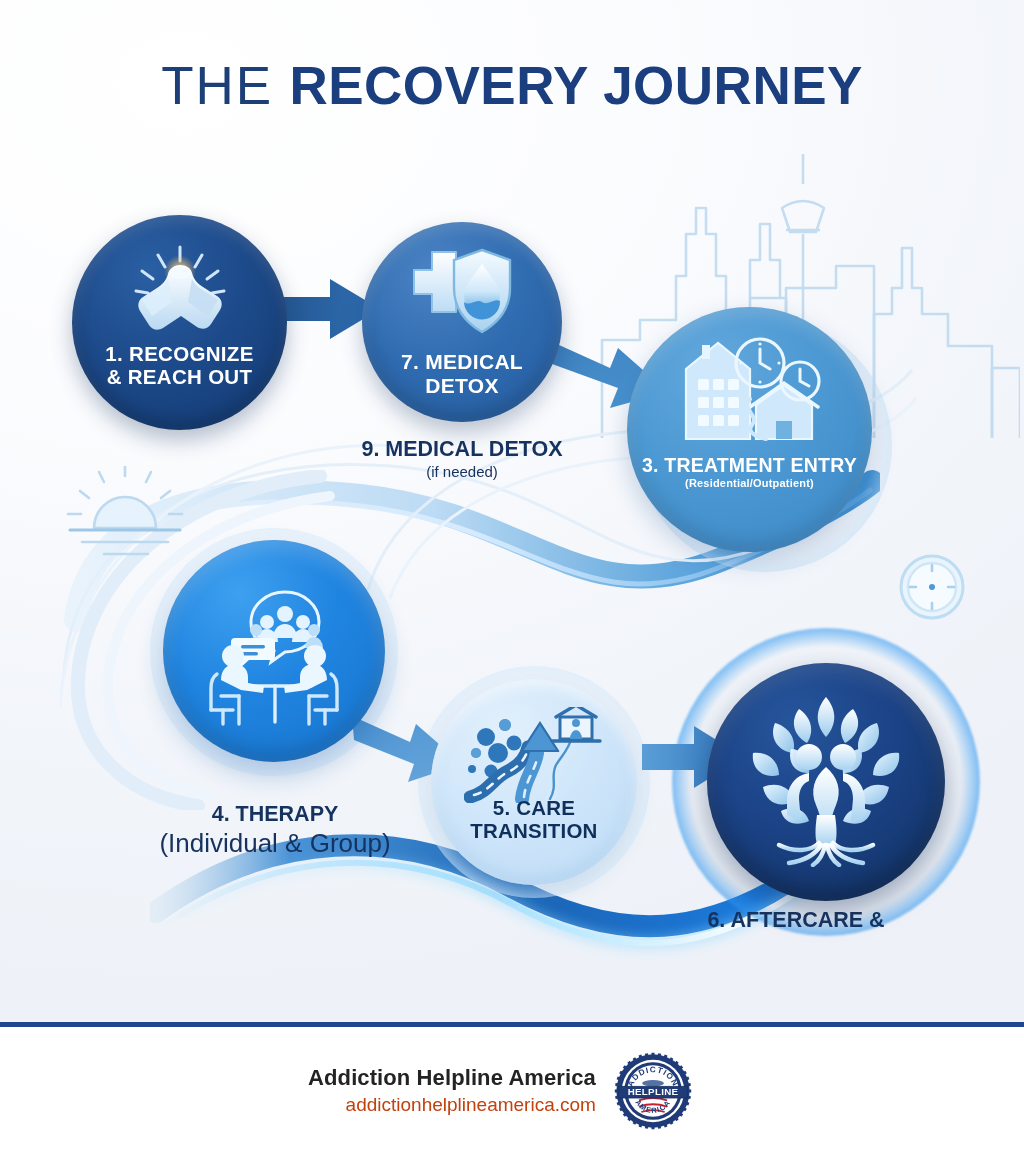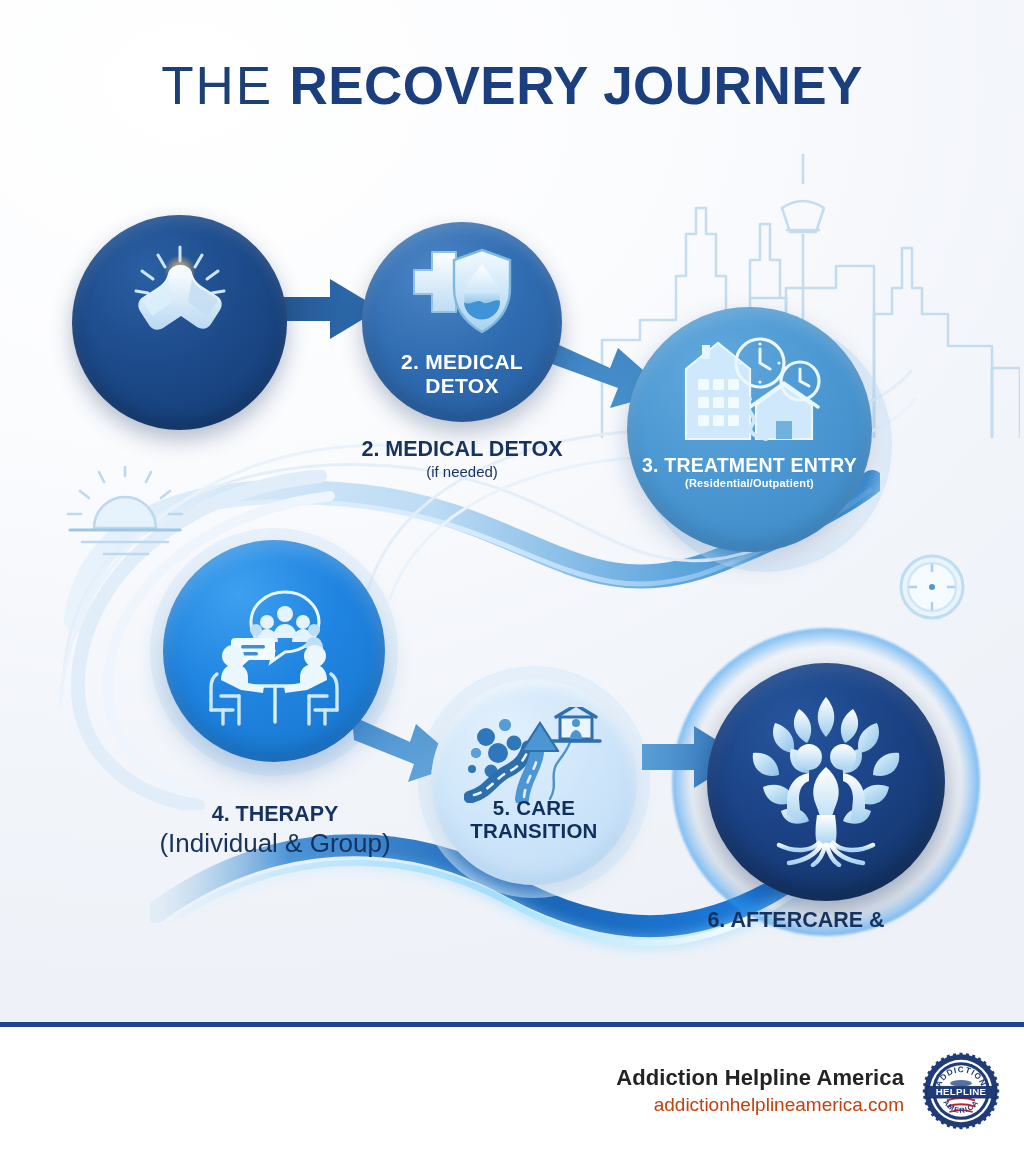--- a/index.html
+++ b/index.html
@@ -70,21 +70,21 @@
   
   .olabel{
     position:absolute;text-align:center;color:#16325e;line-height:1.2;
   }
   .olabel .t1{display:block;font-weight:700;}
   .olabel .t2{display:block;font-weight:400;}
 
   
   #footer{
     position:absolute;left:0;top:1027px;width:1024px;height:127px;background:#ffffff;
-    display:flex;align-items:center;justify-content:flex-end;border-radius:14px;
+    display:flex;align-items:center;justify-content:center;border-radius:14px;
   }
   #brandtext{text-align:right;margin-right:18px;}
   #brandname{font-size:22px;font-weight:700;color:#232323;letter-spacing:.1px;}
   #brandurl{font-size:19px;font-weight:400;color:#c2410c;margin-top:3px;}
   #badge{margin-right:24px;width:78px;height:78px;position:relative;}
 </style>
 </head>
 <body>
 
 <div id="stage">
@@ -256,20 +256,24 @@
             <path d="M90 28 L79 36"></path>
           <path d="M8 48 L20 50"></path>
             <path d="M96 48 L84 50"></path>
         </g>
         <circle cx="52" cy="28" r="16" fill="url(#spark)"></circle>
         <path d="M52 22 c-6 0 -11 4 -12 9 c-2 7 -6 11 -11 14 l-14 9 c-5 3 -6 9 -3 14 l9 14 c3 5 9 6 14 3 l18 -12 l16 11 c5 3 11 2 14 -3 l9 -14 c3 -5 2 -11 -3 -14 l-14 -9 c-5 -3 -9 -7 -11 -14 c-1 -5 -6 -8 -12 -8 z" fill="url(#hsG)"></path>
         <path d="M40 36 c-3 6 -8 10 -14 13 l-12 8 l10 16 l20 -14 z" fill="#dceefb" opacity=".85"></path>
         <path d="M64 36 c3 6 8 10 14 13 l12 8 l-10 16 l-20 -14 z" fill="#c5def3" opacity=".9"></path>
         <ellipse cx="52" cy="30" rx="11" ry="6" fill="#f4fbff"></ellipse>
       </svg>
+      <div class="cap" style="top:128px;font-size:20.5px;color:#ffffff;letter-spacing:.3px;">
+        <span class="l1">1. RECOGNIZE</span>
+        <span class="l2">&amp; REACH OUT</span>
+      </div>
     </div>
 
     <div class="node n2" style="left:362px;top:222px;width:200px;height:200px;">
       <svg class="glyph" style="top:26px;" width="104" height="92" viewBox="0 0 104 92" fill="none">
         <defs>
           <linearGradient id="crG" x1="0" y1="0" x2="0" y2="1">
             <stop offset="0" stop-color="#ffffff"></stop>
               <stop offset="1" stop-color="#bcdcf5"></stop>
           </linearGradient>
           <linearGradient id="shG" x1="0" y1="0" x2="0" y2="1">
@@ -281,27 +285,27 @@
               <stop offset=".55" stop-color="#cfe8fa"></stop>
             <stop offset="1" stop-color="#5ea8de"></stop>
           </linearGradient>
         </defs>
         <path d="M22 4 h24 v18 h18 v24 h-18 v18 h-24 v-18 h-18 v-24 h18 z" fill="url(#crG)" stroke="#8fc2e6" stroke-width="2" stroke-linejoin="round"></path>
         <path d="M72 2 l28 10 v28 c0 22 -14 36 -28 44 c-14 -8 -28 -22 -28 -44 V12 z" fill="url(#shG)" stroke="#7fb9e2" stroke-width="2.4"></path>
         <path d="M72 16 c10 14 18 22 18 32 a18 18 0 0 1 -36 0 c0 -10 8 -18 18 -32 z" fill="url(#drG)"></path>
         <path d="M54 54 c6 5 12 -4 18 0 c6 4 12 -4 18 -1 a18 18 0 0 1 -36 1 z" fill="#3f93d6"></path>
       </svg>
       <div class="cap" style="top:128px;font-size:21px;color:#ffffff;letter-spacing:.3px;">
-        <span class="l1">2. MEDICAL</span>
+        <span class="l1">7. MEDICAL</span>
         <span class="l2">DETOX</span>
       </div>
     </div>
 
     <div class="olabel" style="left:302px;top:437px;width:320px;">
-      <span class="t1" style="font-size:21.5px;">2. MEDICAL DETOX</span>
+      <span class="t1" style="font-size:21.5px;">9. MEDICAL DETOX</span>
       <span class="t2" style="font-size:15px;">(if needed)</span>
     </div>
 
     <div class="node n3" style="left:627px;top:307px;width:245px;height:245px;">
       <svg class="glyph" style="top:28px;" width="152" height="110" viewBox="0 0 152 110" fill="none">
         <g fill="#dcf0ff" stroke="#eaf7ff" stroke-width="2.2">
           <path d="M12 104 V34 L44 8 L76 34 V104 Z" fill="#cfe8fb"></path>
         </g>
         <g fill="#f2fbff">
           <rect x="24" y="44" width="11" height="11" rx="1.5"></rect>

